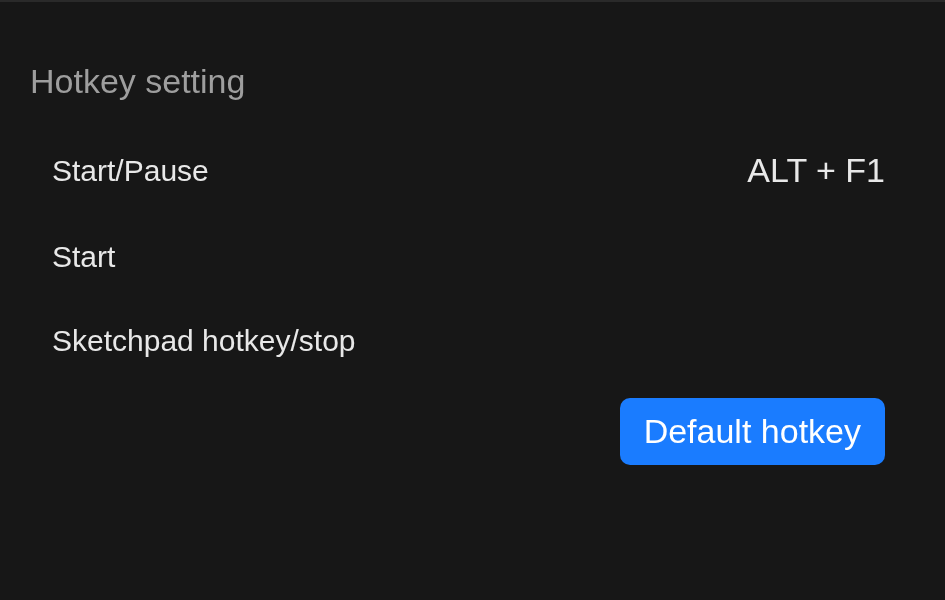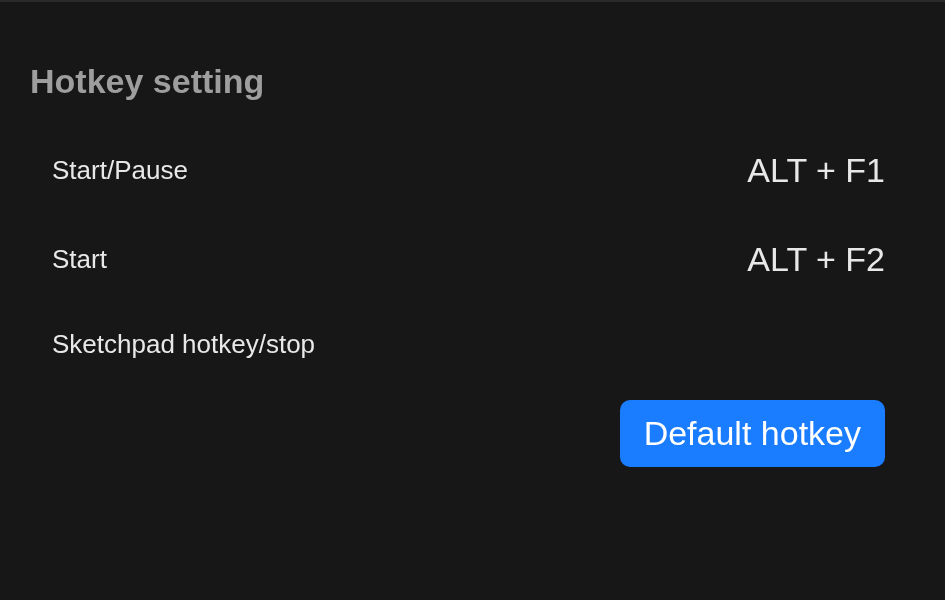--- a/index.html
+++ b/index.html
@@ -18,33 +18,33 @@
       width: 100%;
       height: 2px;
       background-color: #2a2a2a;
     }
     .container {
       padding: 60px 30px 0 30px;
     }
     .section-title {
       color: #9e9e9e;
       font-size: 34px;
-      font-weight: 700;
+      font-weight: 400;
       margin-bottom: 50px;
     }
     .hotkey-row {
       display: flex;
       justify-content: space-between;
       align-items: center;
       padding: 0 0 0 22px;
       margin-bottom: 50px;
     }
     .hotkey-label {
       color: #e8e8e8;
-      font-size: 26px;
+      font-size: 30px;
       font-weight: 400;
     }
     .hotkey-value {
       color: #e8e8e8;
       font-size: 34px;
       font-weight: 400;
       padding-right: 30px;
       margin-left: 17px;
     }
     .button-row {
@@ -73,21 +73,20 @@
 <div class="container">
   <h2 class="section-title">Hotkey setting</h2>
 
   <div class="hotkey-row">
     <span class="hotkey-label">Start/Pause</span>
     <span class="hotkey-value">ALT + F1</span>
   </div>
 
   <div class="hotkey-row">
     <span class="hotkey-label">Start</span>
-    <span class="hotkey-value">ALT + F2</span>
   </div>
 
   <div class="hotkey-row">
     <span class="hotkey-label">Sketchpad hotkey/stop</span>
   </div>
 
   <div class="button-row">
     <button class="default-button">Default hotkey</button>
   </div>
 </div>

